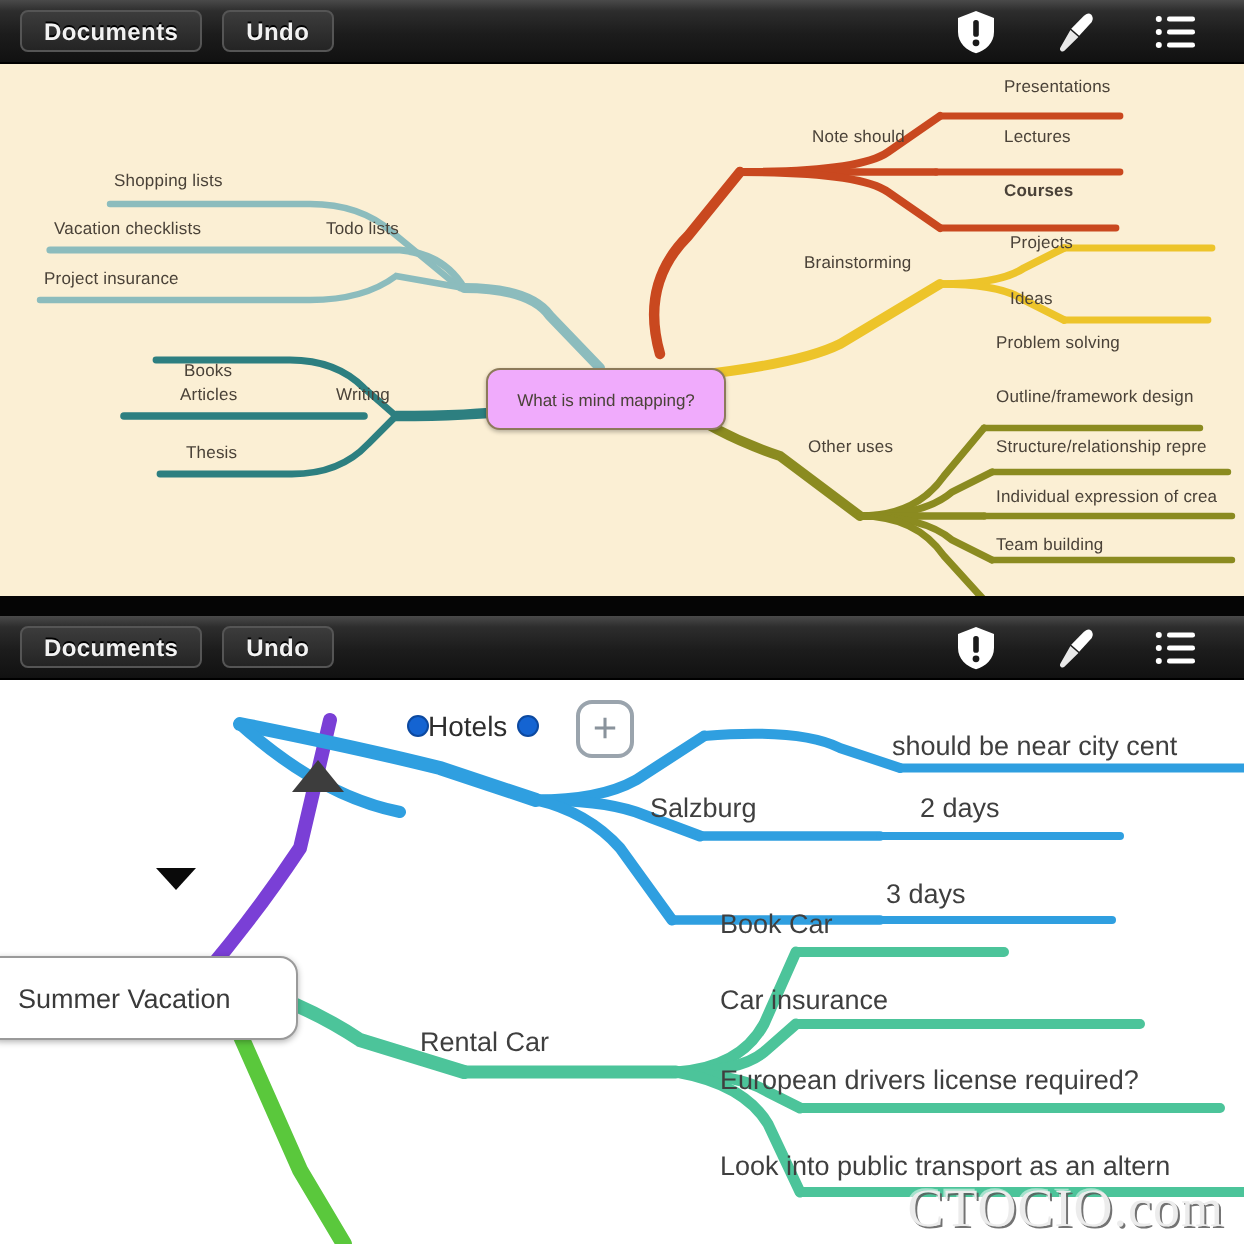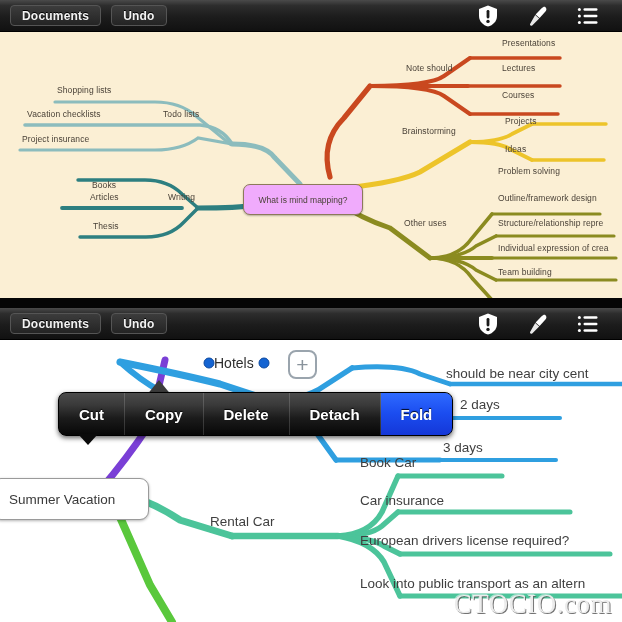--- a/index.html
+++ b/index.html
@@ -221,21 +221,21 @@
       <div class="lbl t1" style="left:163px; top:82px;">Todo lists</div>
 
       <div class="lbl t1" style="left:92px;  top:153px;">Books</div>
       <div class="lbl t1" style="left:90px;  top:165px;">Articles</div>
       <div class="lbl t1" style="left:93px;  top:194px;">Thesis</div>
       <div class="lbl t1" style="left:168px; top:165px;">Writing</div>
 
       <div class="lbl t1" style="left:406px; top:36px;">Note should</div>
       <div class="lbl t1" style="left:502px; top:11px;">Presentations</div>
       <div class="lbl t1" style="left:502px; top:36px;">Lectures</div>
-      <div class="lbl t1" style="left:502px; top:63px;">Courses</div>
+      <div class="lbl t1" style="left:502px; top:63px;font-weight:bold;">Courses</div>
 
       <div class="lbl t1" style="left:402px; top:99px;">Brainstorming</div>
       <div class="lbl t1" style="left:505px; top:89px;">Projects</div>
       <div class="lbl t1" style="left:505px; top:117px;">Ideas</div>
 
       <div class="lbl t1" style="left:404px; top:191px;">Other uses</div>
       <div class="lbl t1" style="left:498px; top:139px;">Problem solving</div>
       <div class="lbl t1" style="left:498px; top:166px;">Outline/framework design</div>
       <div class="lbl t1" style="left:498px; top:191px;">Structure/relationship repre</div>
       <div class="lbl t1" style="left:498px; top:216px;">Individual expression of crea</div>
@@ -323,25 +323,18 @@
       <div class="root-node-bottom">Summer Vacation</div>
     </div>
 
     <div class="sel-label" style="left:214px; top:55px;">Hotels</div>
     <div class="sel-handle" style="left:209px; top:55px;"></div>
     <div class="sel-handle" style="left:264px; top:55px;"></div>
 
     <div class="plus-btn" style="left:288px; top:42px;">+</div>
 
     <div class="ctx-arrow" style="left:146px; top:72px;"></div>
-    <div class="ctx-menu" style="left:58px; top:84px;">
-      <div class="ctx-item">Cut</div>
-      <div class="ctx-item">Copy</div>
-      <div class="ctx-item">Delete</div>
-      <div class="ctx-item">Detach</div>
-      <div class="ctx-item selected">Fold</div>
-    </div>
     <div class="ctx-tail" style="left:78px; top:126px;"></div>
 
     <div class="watermark">CTOCIO.com</div>
   </div>
 
 </div>
 
 </body></html>

